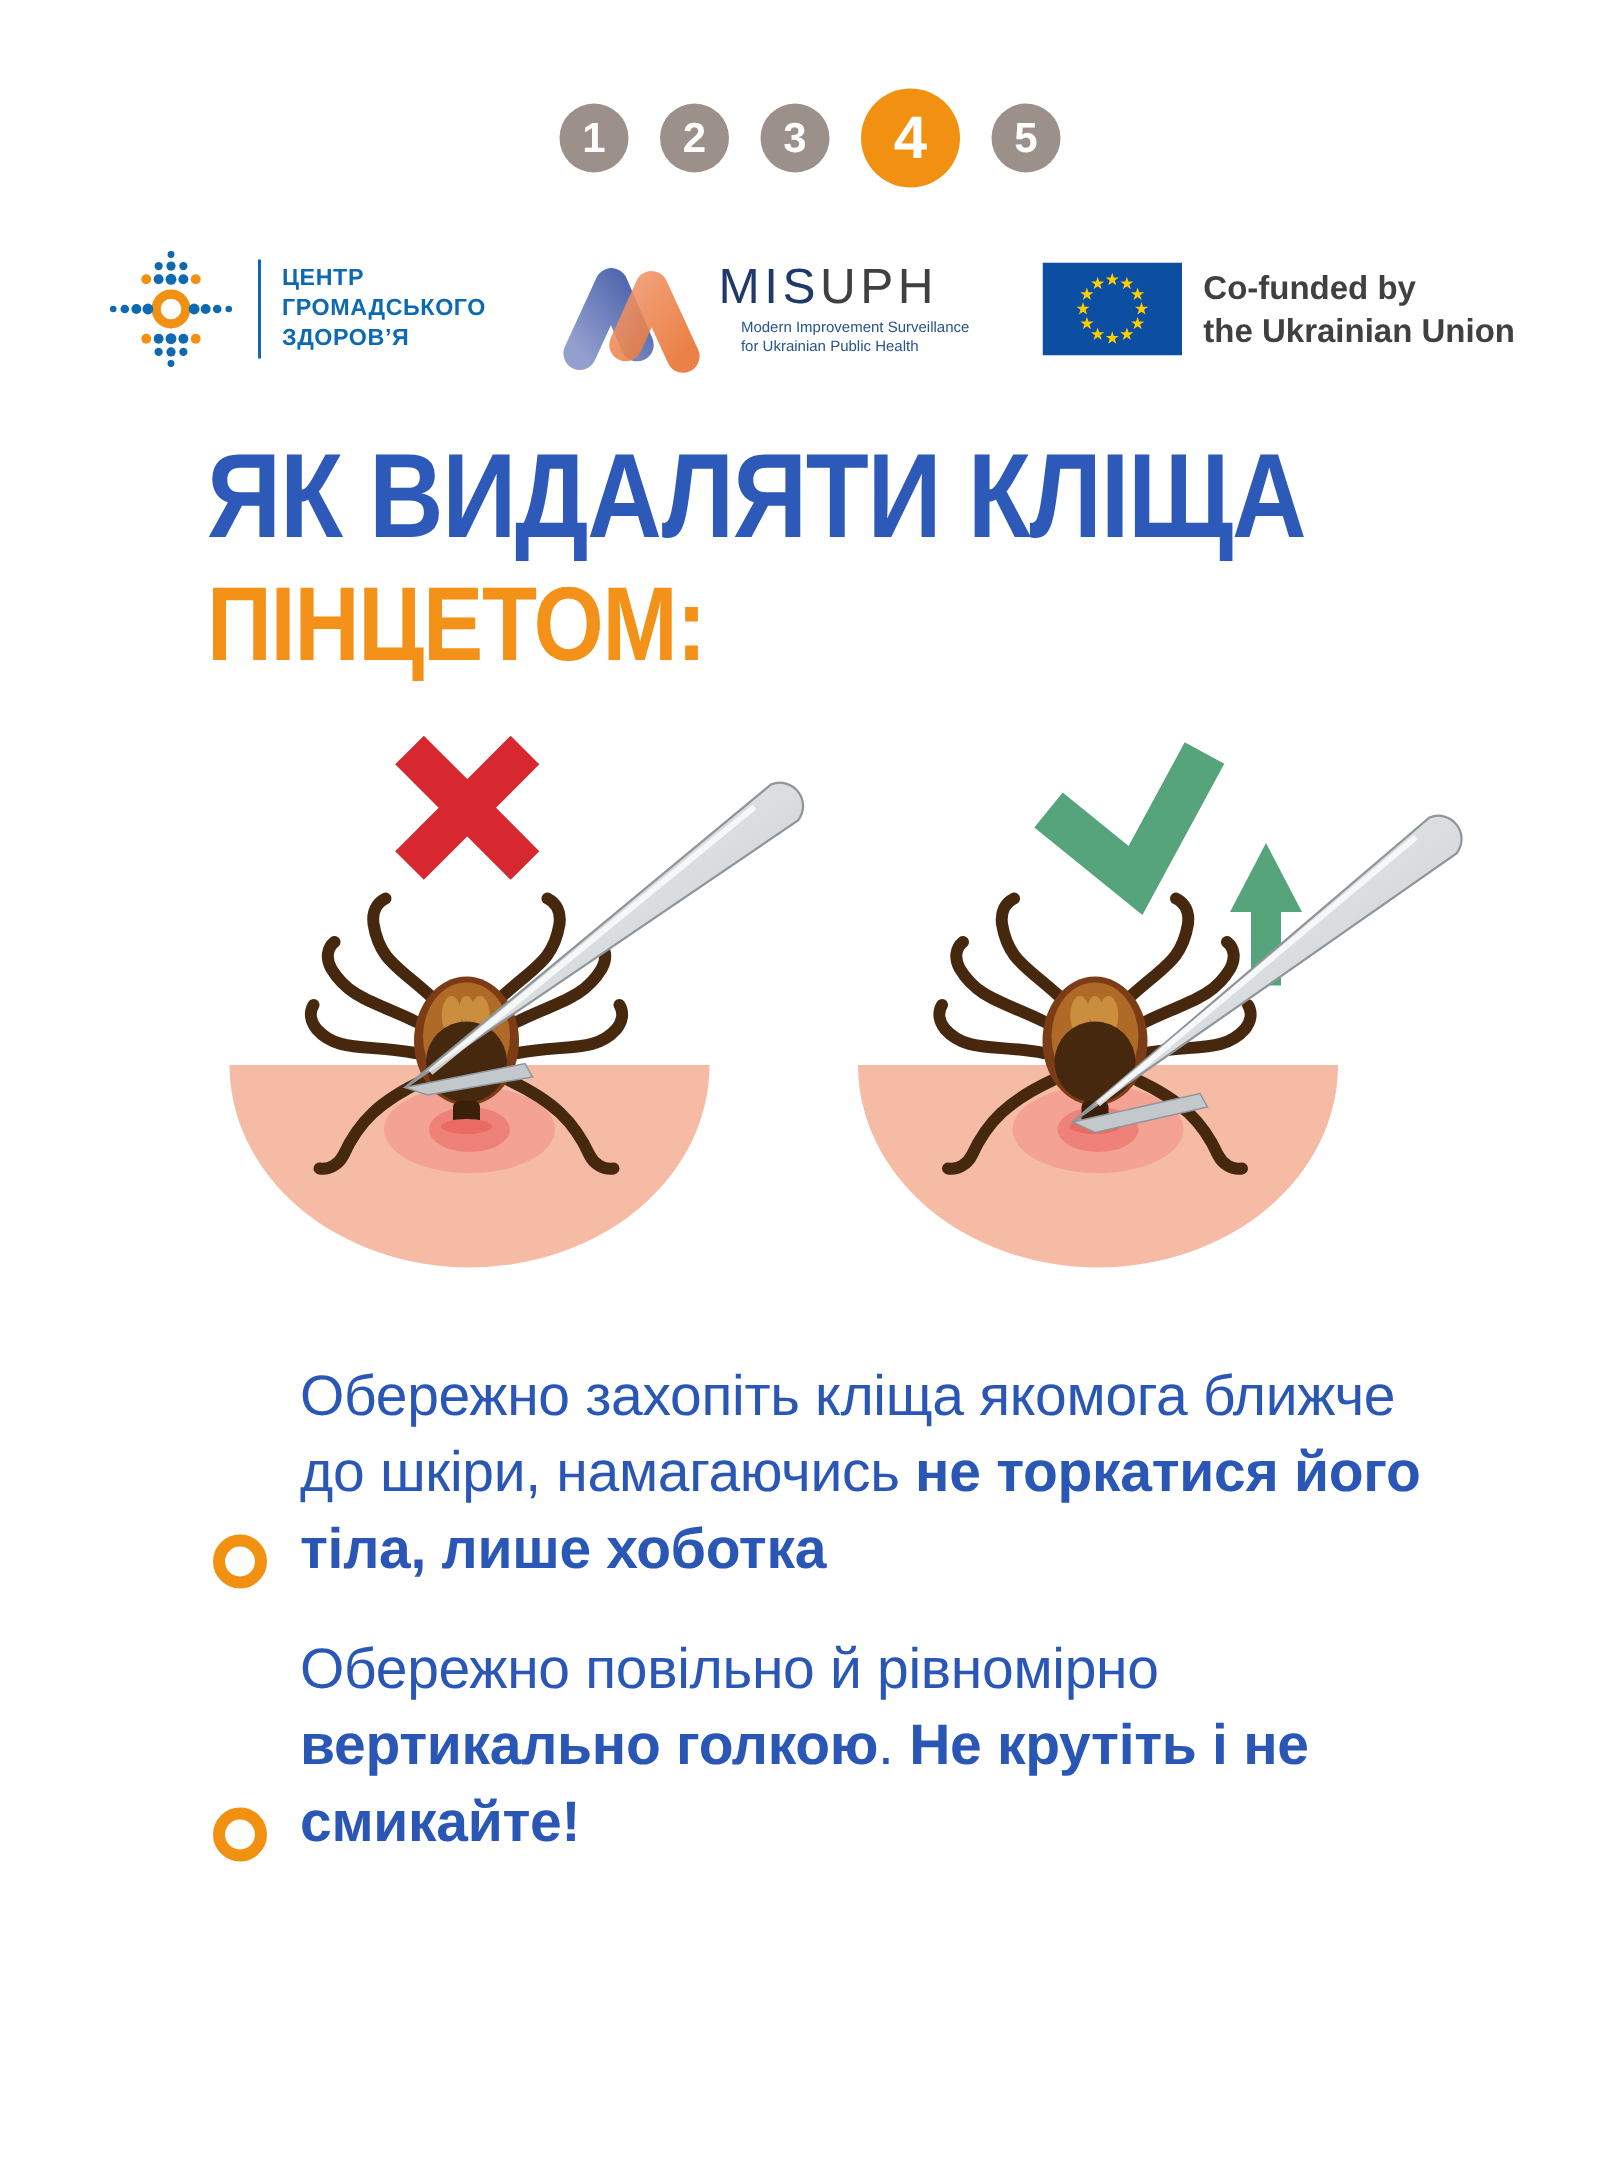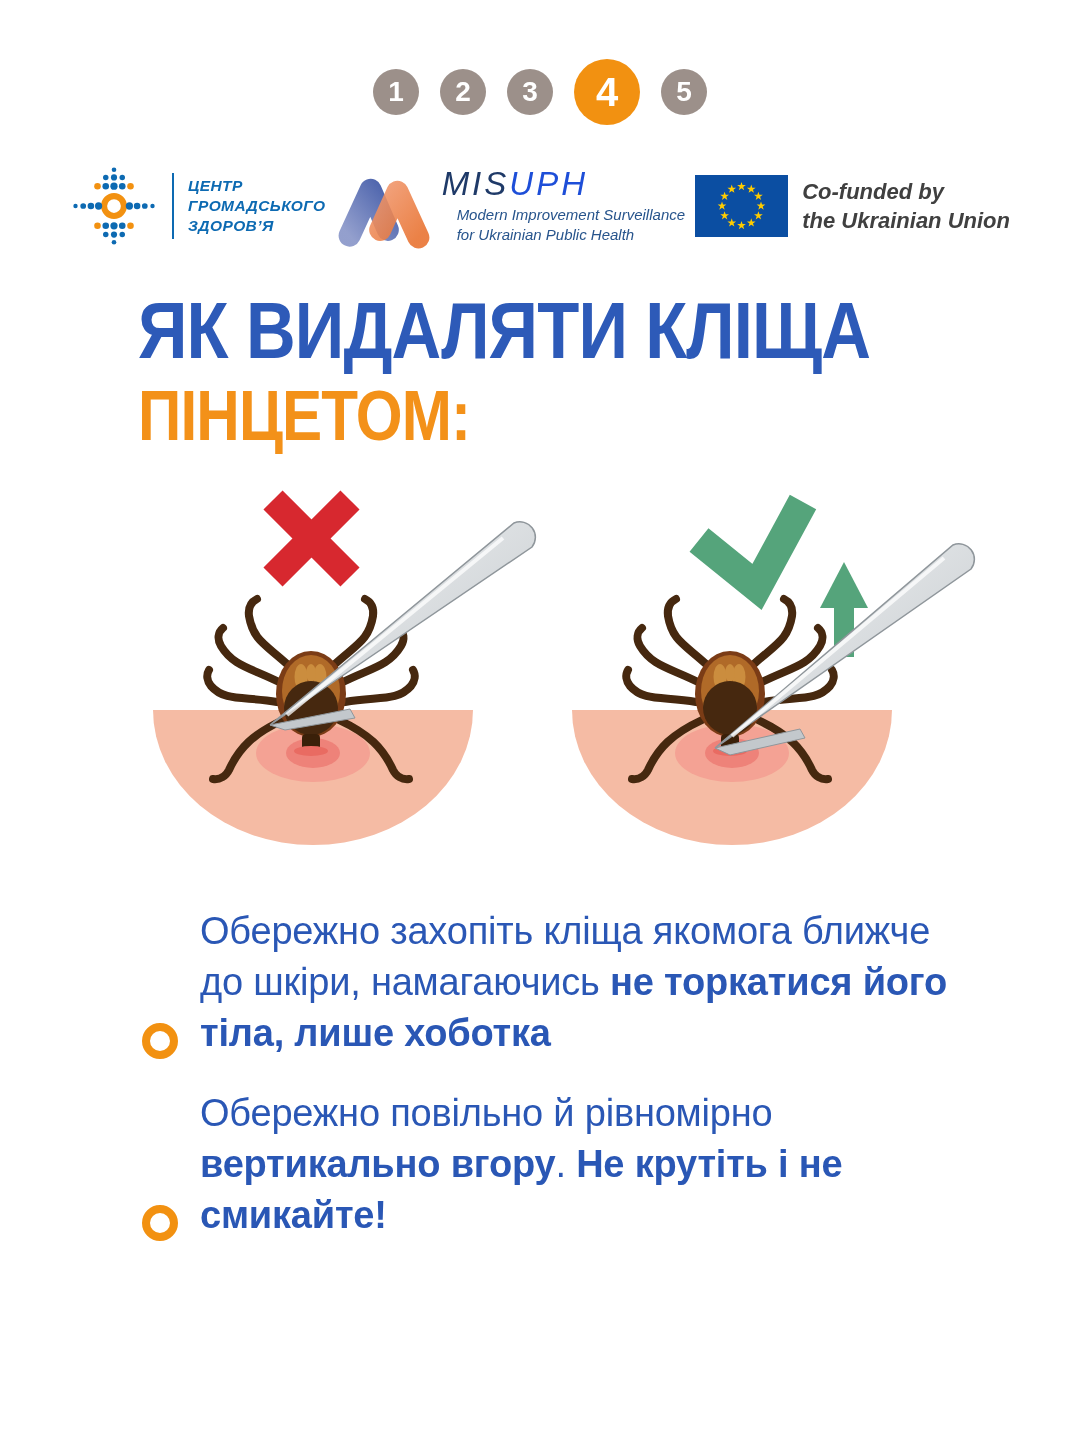--- a/index.html
+++ b/index.html
@@ -11,29 +11,29 @@
   
   .pagination{position:absolute;top:56px;left:0;width:100%;height:72px;
     display:flex;justify-content:center;align-items:center;gap:21px;}
   .dot{width:46px;height:46px;border-radius:50%;background:#9c908a;color:#fff;
     display:flex;align-items:center;justify-content:center;
     font-size:28px;font-weight:700;line-height:1;user-select:none;}
   .dot.active{width:66px;height:66px;background:#f29111;font-size:40px;}
 
   
   .logobar{position:absolute;top:150px;left:70px;width:940px;height:112px;
-    display:flex;justify-content:space-between;align-items:center;font-style:italic;}
+    display:flex;justify-content:space-between;align-items:center;}
   .logo{display:flex;align-items:center;}
   .phc-text{margin-left:14px;color:#0d6ab2;font-weight:700;font-size:15.5px;
     line-height:1.3;letter-spacing:.4px;}
   .phc-divider{width:2px;height:66px;background:#0d6ab2;margin-left:14px;}
   .mis-block{margin-left:10px;}
   .mis-word{font-size:33px;letter-spacing:3px;font-weight:400;line-height:1;}
-  .mis-word .mis{color:#1f3a68;} .mis-word .uph{color:#1d4ed8;}
-  .mis-tag{margin-top:5px;color:#27548c;font-size:15px;line-height:1.35;font-weight:400;margin-left:15px;}
+  .mis-word .mis{color:#1f3a68;} .mis-word .uph{color:#404040;}
+  .mis-tag{margin-top:5px;color:#27548c;font-size:10px;line-height:1.35;font-weight:400;margin-left:15px;}
   .eu-text{margin-left:14px;color:#404040;font-weight:700;font-size:22px;line-height:1.32;}
 
   
   .title{position:absolute;left:138px;top:290px;transform:scaleX(.86);transform-origin:left top;}
   .title-l1{font-size:80px;font-weight:700;color:#2d5ab8;letter-spacing:-1px;line-height:1.02;white-space:nowrap;}
   .title-l2{font-size:70px;font-weight:700;color:#f39119;letter-spacing:-1px;line-height:1.05;margin-top:8px;white-space:nowrap;}
 
   
   .fig{position:absolute;top:478px;}
   .fig.wrong{left:145px;}
@@ -212,17 +212,17 @@
     </g>
   </svg>
 
   <div class="bullets">
       <div class="bullet">
         <span class="bullet-marker"></span>
         <div class="bullet-text"><span>Обережно захопіть кліща якомога ближче до шкіри, намагаючись </span><b>не торкатися його тіла, лише хоботка</b></div>
       </div>
       <div class="bullet">
         <span class="bullet-marker"></span>
-        <div class="bullet-text"><span>Обережно повільно й рівномірно </span><b>вертикально вгору</b><span>. </span><b>Не крутіть і не смикайте!</b></div>
+        <div class="bullet-text"><span>Обережно повільно й рівномірно </span><b>вертикально голкою</b><span>. </span><b>Не крутіть і не смикайте!</b></div>
       </div>
     </div>
 
 </div>
 
 </body></html>

